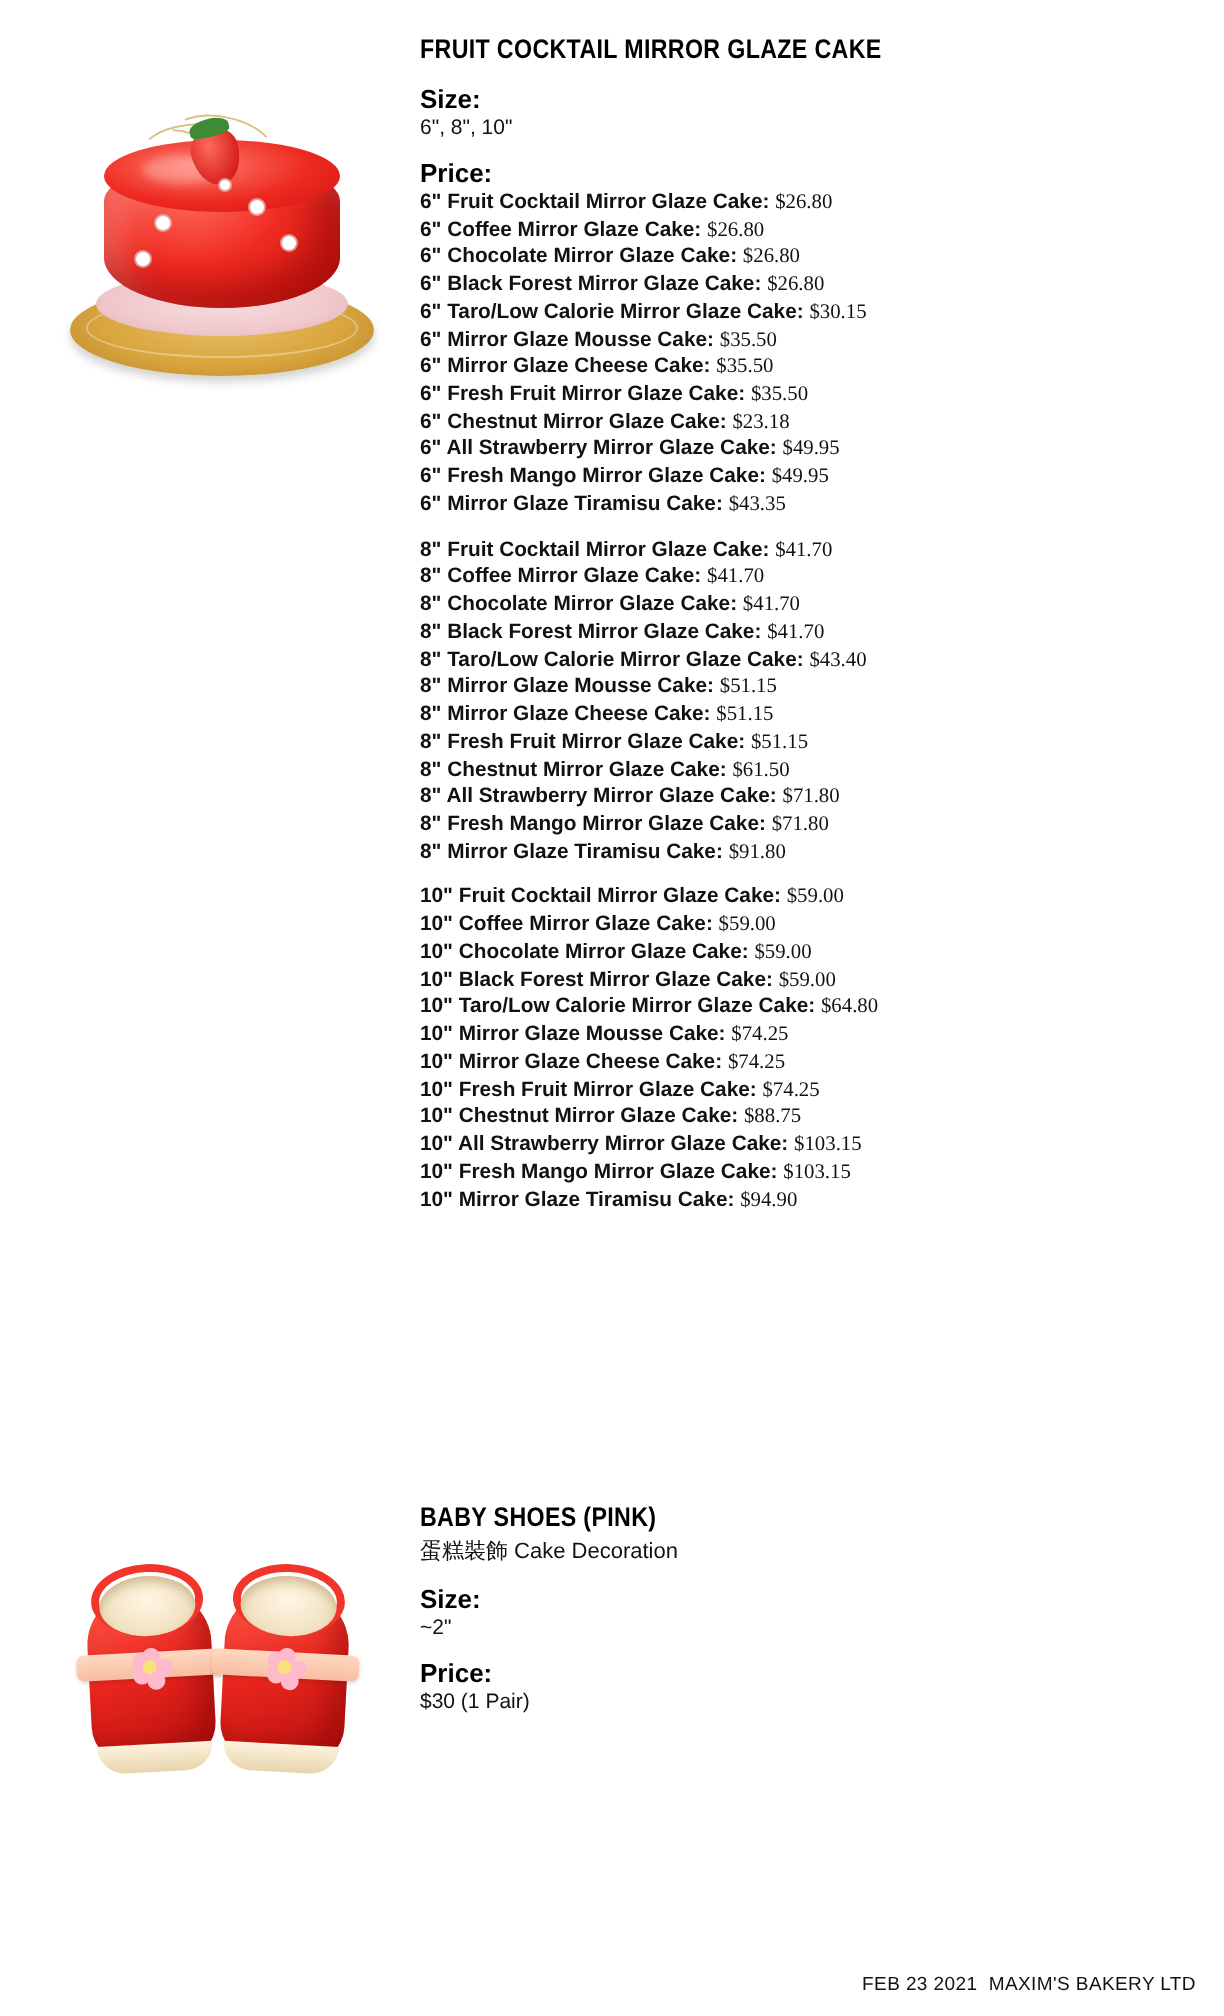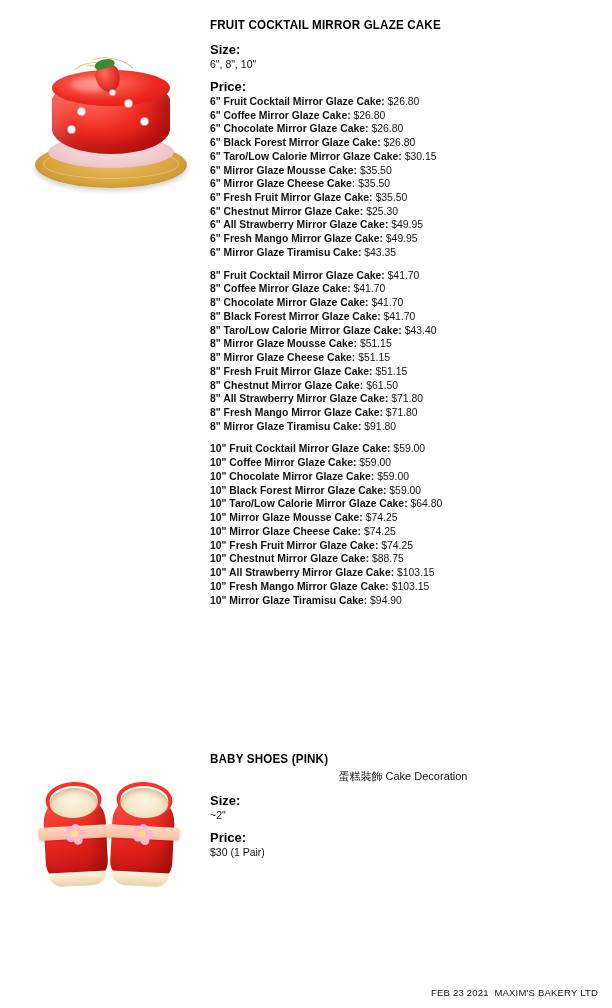--- a/index.html
+++ b/index.html
@@ -57,21 +57,20 @@
     margin: 0 0 2px 0;
     color: #000;
     transform: scaleX(0.86);
     transform-origin: left center;
   }
   .subtitle {
     font-size: 11px;
     line-height: 1.3;
     margin: 2px 0 0 0;
     color: #111;
-    text-align: center;
   }
   .subtitle .cn {
     font-family: "DejaVu Sans", sans-serif;
   }
 
   .field-label {
     font-size: 13px;
     font-weight: bold;
     margin: 9px 0 1px 0;
     color: #000;
@@ -94,20 +93,21 @@
     color: #111;
     white-space: nowrap;
   }
   .price-list li.spacer {
     height: 9px;
     line-height: 9px;
     font-size: 1px;
   }
   .price-list li .amount {
     font-weight: normal;
+    font-family: Liberation Serif, serif;
   }
 
   .simple-price {
     font-size: 10.5px;
     margin: 1px 0 0 0;
     color: #111;
   }
 
   
   .footer {
@@ -335,21 +335,21 @@
       <div class="field-label">Price:</div>
       <ul class="price-list" id="price-list-1">
           <li><span>6" Fruit Cocktail Mirror Glaze Cake: </span><span class="amount">$26.80</span></li>
           <li><span>6" Coffee Mirror Glaze Cake: </span><span class="amount">$26.80</span></li>
           <li><span>6" Chocolate Mirror Glaze Cake: </span><span class="amount">$26.80</span></li>
           <li><span>6" Black Forest Mirror Glaze Cake: </span><span class="amount">$26.80</span></li>
           <li><span>6" Taro/Low Calorie Mirror Glaze Cake: </span><span class="amount">$30.15</span></li>
           <li><span>6" Mirror Glaze Mousse Cake: </span><span class="amount">$35.50</span></li>
           <li><span>6" Mirror Glaze Cheese Cake: </span><span class="amount">$35.50</span></li>
           <li><span>6" Fresh Fruit Mirror Glaze Cake: </span><span class="amount">$35.50</span></li>
-          <li><span>6" Chestnut Mirror Glaze Cake: </span><span class="amount">$25.30</span></li>
+          <li><span>6" Chestnut Mirror Glaze Cake: </span><span class="amount">$23.18</span></li>
           <li><span>6" All Strawberry Mirror Glaze Cake: </span><span class="amount">$49.95</span></li>
           <li><span>6" Fresh Mango Mirror Glaze Cake: </span><span class="amount">$49.95</span></li>
           <li><span>6" Mirror Glaze Tiramisu Cake: </span><span class="amount">$43.35</span></li>
           <li class="spacer">&nbsp;</li>
           <li><span>8" Fruit Cocktail Mirror Glaze Cake: </span><span class="amount">$41.70</span></li>
           <li><span>8" Coffee Mirror Glaze Cake: </span><span class="amount">$41.70</span></li>
           <li><span>8" Chocolate Mirror Glaze Cake: </span><span class="amount">$41.70</span></li>
           <li><span>8" Black Forest Mirror Glaze Cake: </span><span class="amount">$41.70</span></li>
           <li><span>8" Taro/Low Calorie Mirror Glaze Cake: </span><span class="amount">$43.40</span></li>
           <li><span>8" Mirror Glaze Mousse Cake: </span><span class="amount">$51.15</span></li>

